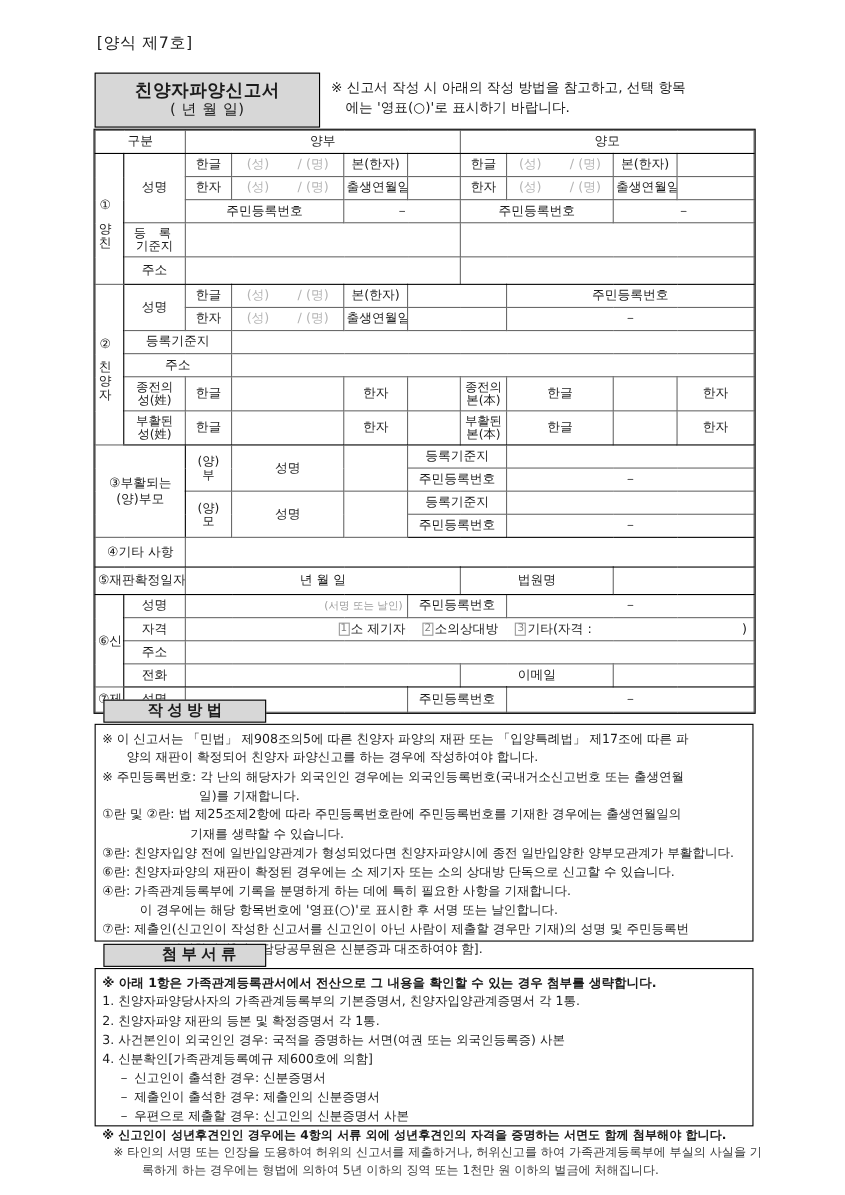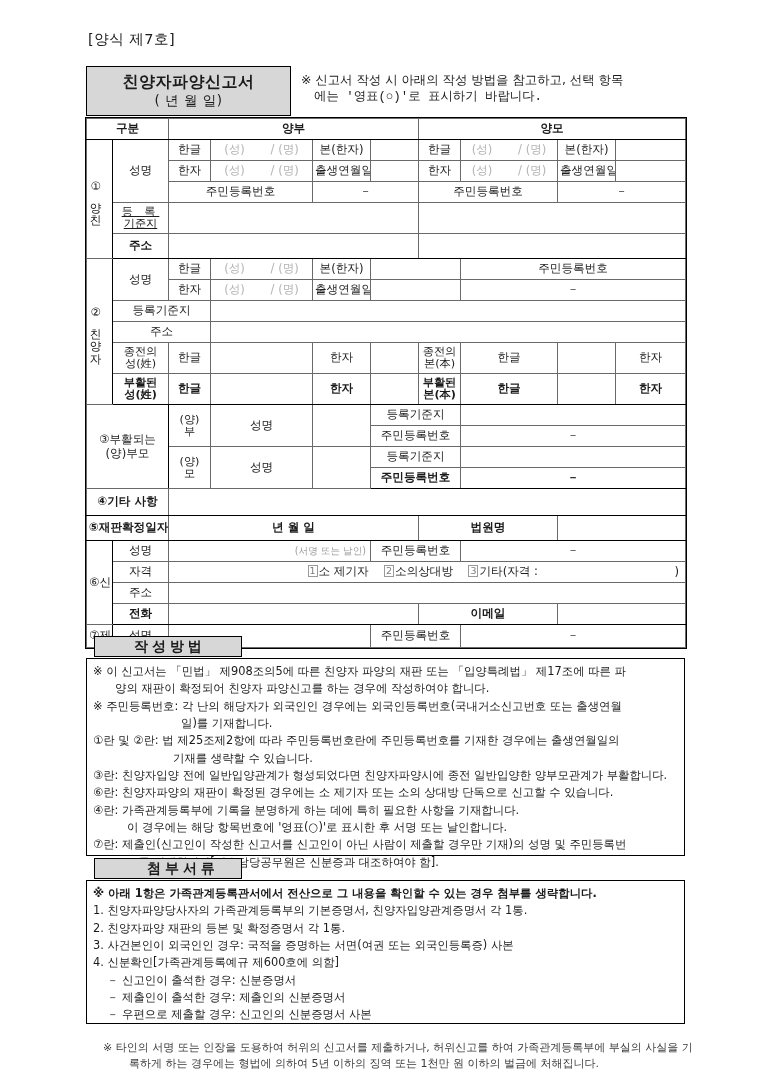--- a/index.html
+++ b/index.html
@@ -25,21 +25,21 @@
   .title-box{
     width:205px;border:1.6px solid #000;background:#d7d7d7;
     display:flex;flex-direction:column;align-items:center;justify-content:center;
     box-sizing:border-box;
   }
   .title-main{font-size:16px;font-weight:bold;letter-spacing:.5px;line-height:1.15;}
   .title-sub{font-size:13.5px;letter-spacing:.5px;line-height:1.3;margin-top:1px;}
   .title-note{
     flex:1;padding:5px 0 0 10px;font-size:12.4px;line-height:1.42;box-sizing:border-box;
   }
-  .title-note .l2{display:block;padding-left:13px;font-family:Liberation Mono, monospace;}
+  .title-note .l2{display:block;padding-left:13px;}
 
   
   table.frm{
     position:absolute;left:86px;top:118px;width:599px;
     border-collapse:collapse;table-layout:fixed;
   }
   table.frm td{
     border:0.8px solid #6a6a6a;
     font-size:11.6px;
     padding:0 2px;
@@ -57,21 +57,21 @@
     letter-spacing:1px;line-height:1;font-size:11.6px;
   }
   .spread{letter-spacing:.35em;}
   .lft{text-align:left;padding-left:5px;}
   .tiny{font-size:9.6px;color:#9b9b9b;}
   .numbox{
     display:inline-block;border:1px solid #9a9a9a;
     font-size:9.5px;line-height:10px;padding:0 1px;margin-right:1px;
     vertical-align:1px;color:#7e7e7e;
   }
-  .thick-bot{border-bottom:1.6px solid #000 !important;font-weight:bold;}
+  .thick-bot{border-bottom:1.6px solid #000 !important;}
   .thick-l{border-left:1.6px solid #000 !important;}
   .thick-r{border-right:1.6px solid #000 !important;}
 
   
   .sec-head{
     position:absolute;
     width:148px;height:21px;border:1.6px solid #000;background:#d7d7d7;
     box-sizing:border-box;text-align:center;font-size:14px;font-weight:bold;
     letter-spacing:.28em;line-height:18px;text-indent:.28em;
   }
@@ -171,21 +171,21 @@
 
     <tr>
       <td colspan="2">주민등록번호</td>
       <td colspan="2">－</td>
       <td colspan="2" class="thick-l">주민등록번호</td>
       <td colspan="2">－</td>
     </tr>
 
     <tr>
       <td style="height:30px">
-        <div style="font-size:11.2px;line-height:1.05;text-decoration:underline;">
+        <div style="font-size:11.2px;line-height:1.05;">
           <span class="spread">등 록</span><br>
           <span>기준지</span>
         </div>
       </td>
       <td colspan="4"></td>
       <td colspan="4" class="thick-l"></td>
     </tr>
 
     <tr>
       <td class="thick-bot" style="height:24px">주소</td>
@@ -366,18 +366,19 @@
   <div class="sec-head" style="left:94px;top:858px;padding-left:26px;">첨부서류</div>
   <div class="sec-body" style="top:880px;height:144px;">
     <p class="b">※ 아래 1항은 가족관계등록관서에서 전산으로 그 내용을 확인할 수 있는 경우 첨부를 생략합니다.</p>
     <p>1. 친양자파양당사자의 가족관계등록부의 기본증명서, 친양자입양관계증명서 각 1통.</p>
     <p>2. 친양자파양 재판의 등본 및 확정증명서 각 1통.</p>
     <p>3. 사건본인이 외국인인 경우: 국적을 증명하는 서면(여권 또는 외국인등록증) 사본</p>
     <p>4. 신분확인[가족관계등록예규 제600호에 의함]</p>
     <p style="padding-left:14px">－ 신고인이 출석한 경우: 신분증명서</p>
     <p style="padding-left:14px">－ 제출인이 출석한 경우: 제출인의 신분증명서</p>
     <p style="padding-left:14px">－ 우편으로 제출할 경우: 신고인의 신분증명서 사본</p>
+    <p class="b" style="font-size:11px">※ 신고인이 성년후견인인 경우에는 4항의 서류 외에 성년후견인의 자격을 증명하는 서면도 함께 첨부해야 합니다.</p>
   </div>
 
   <div class="footnote" style="top:1040px;">※ 타인의 서명 또는 인장을 도용하여 허위의 신고서를 제출하거나, 허위신고를 하여 가족관계등록부에 부실의 사실을 기</div>
   <div class="footnote" style="top:1056px;padding-left:32px;text-indent:0;">록하게 하는 경우에는 형법에 의하여 5년 이하의 징역 또는 1천만 원 이하의 벌금에 처해집니다.</div>
 
 </div>
 
 </body></html>

